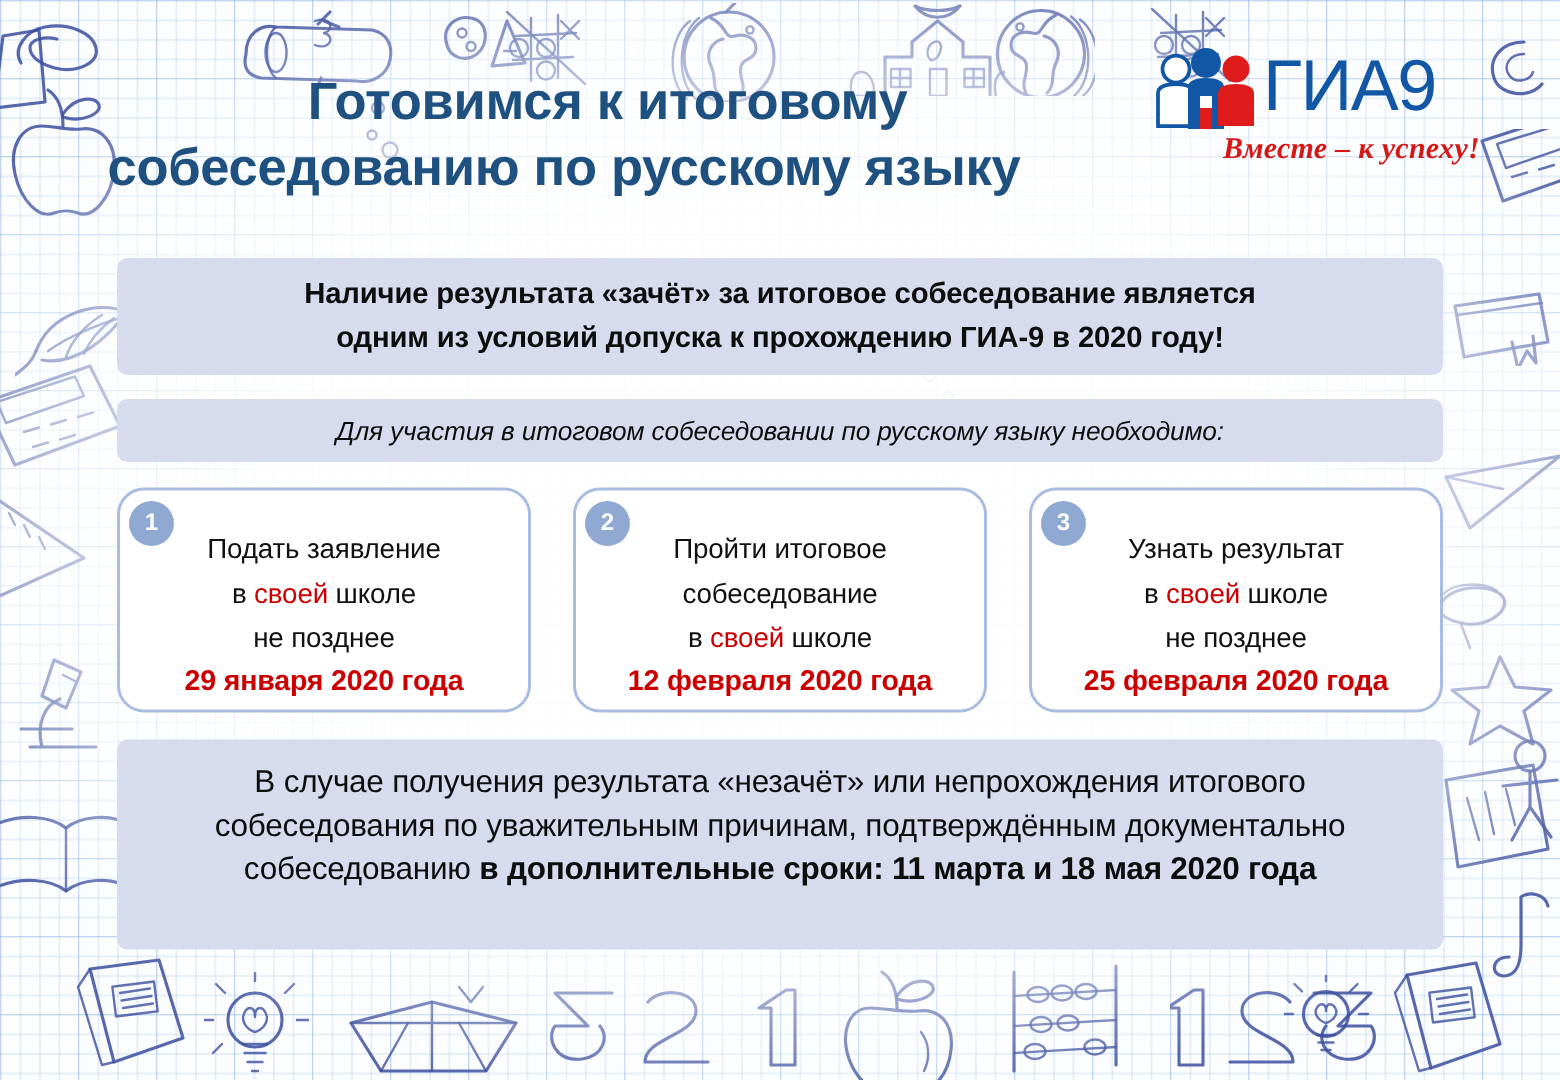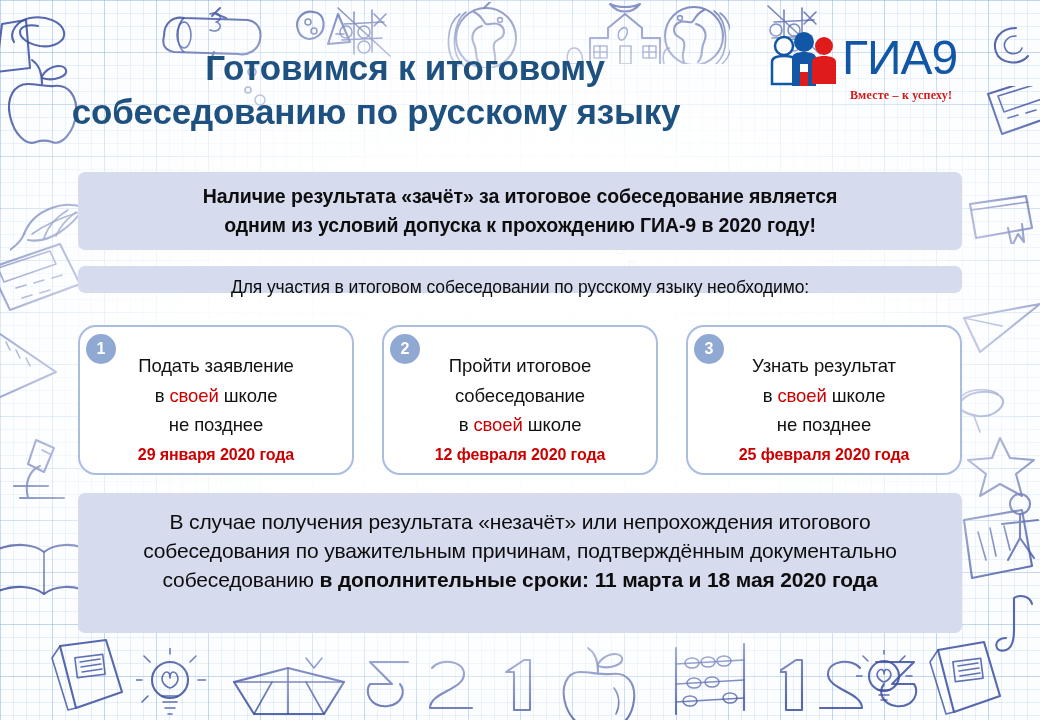--- a/index.html
+++ b/index.html
@@ -107,21 +107,22 @@
     font-family: "Liberation Sans", sans-serif;
   }
   #logo-tagline {
     position: absolute;
     left: 40px; top: 62px;
     width: 186px;
     text-align: center;
     color: #d41818;
     font-family: "Liberation Serif", serif;
     font-weight: bold;
-    font-size: 12px;
+    font-size: 20px;
+    font-style: italic;
     letter-spacing: .2px;
   }
 
   
   .panel {
     position: absolute;
     background: #d6dcee;
     border-radius: 7px;
     box-sizing: border-box;
     color: #0d0d0d;
@@ -133,22 +134,23 @@
     padding-top: 10px;
   }
   #panel-notice .ln {
     font-size: 19.5px;
     font-weight: bold;
     line-height: 29px;
     letter-spacing: -0.1px;
   }
   #panel-intro {
     left: 78px; top: 266px;
-    width: 884px; height: 27px;
+    width: 884px; height: 42px;
     padding-top: 9px;
+    font-style: italic;
   }
   #panel-intro .ln {
     font-size: 17.5px;
     line-height: 24px;
     letter-spacing: -0.1px;
   }
 
   
   #steps {
     position: absolute;
@@ -189,21 +191,21 @@
   }
   .step-body .ln {
     font-size: 18.5px;
     line-height: 29.5px;
     color: #111111;
     letter-spacing: -0.1px;
   }
   .step-body .ln.date {
     color: #cc0000;
     font-weight: bold;
-    font-size: 16px;
+    font-size: 19px;
   }
   .hl { color: #cc0000; font-weight: normal; }
 
   
   #panel-bottom {
     left: 78px; top: 493px;
     width: 884px; height: 140px;
     padding-top: 14px;
   }
   #panel-bottom .ln {

